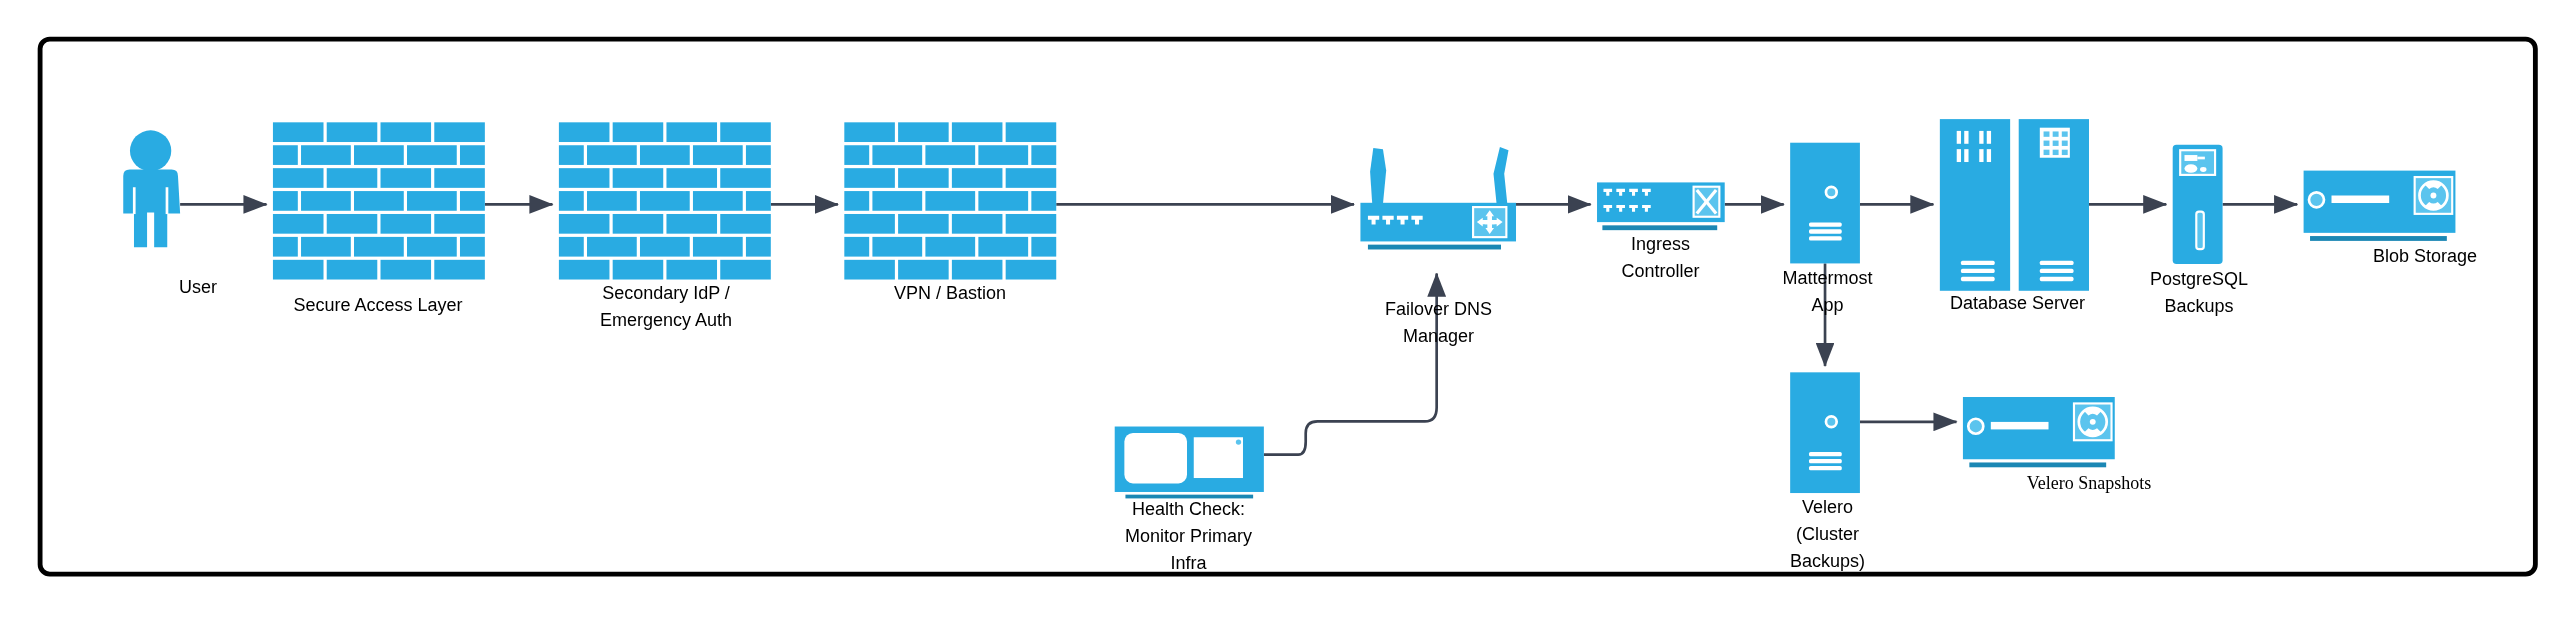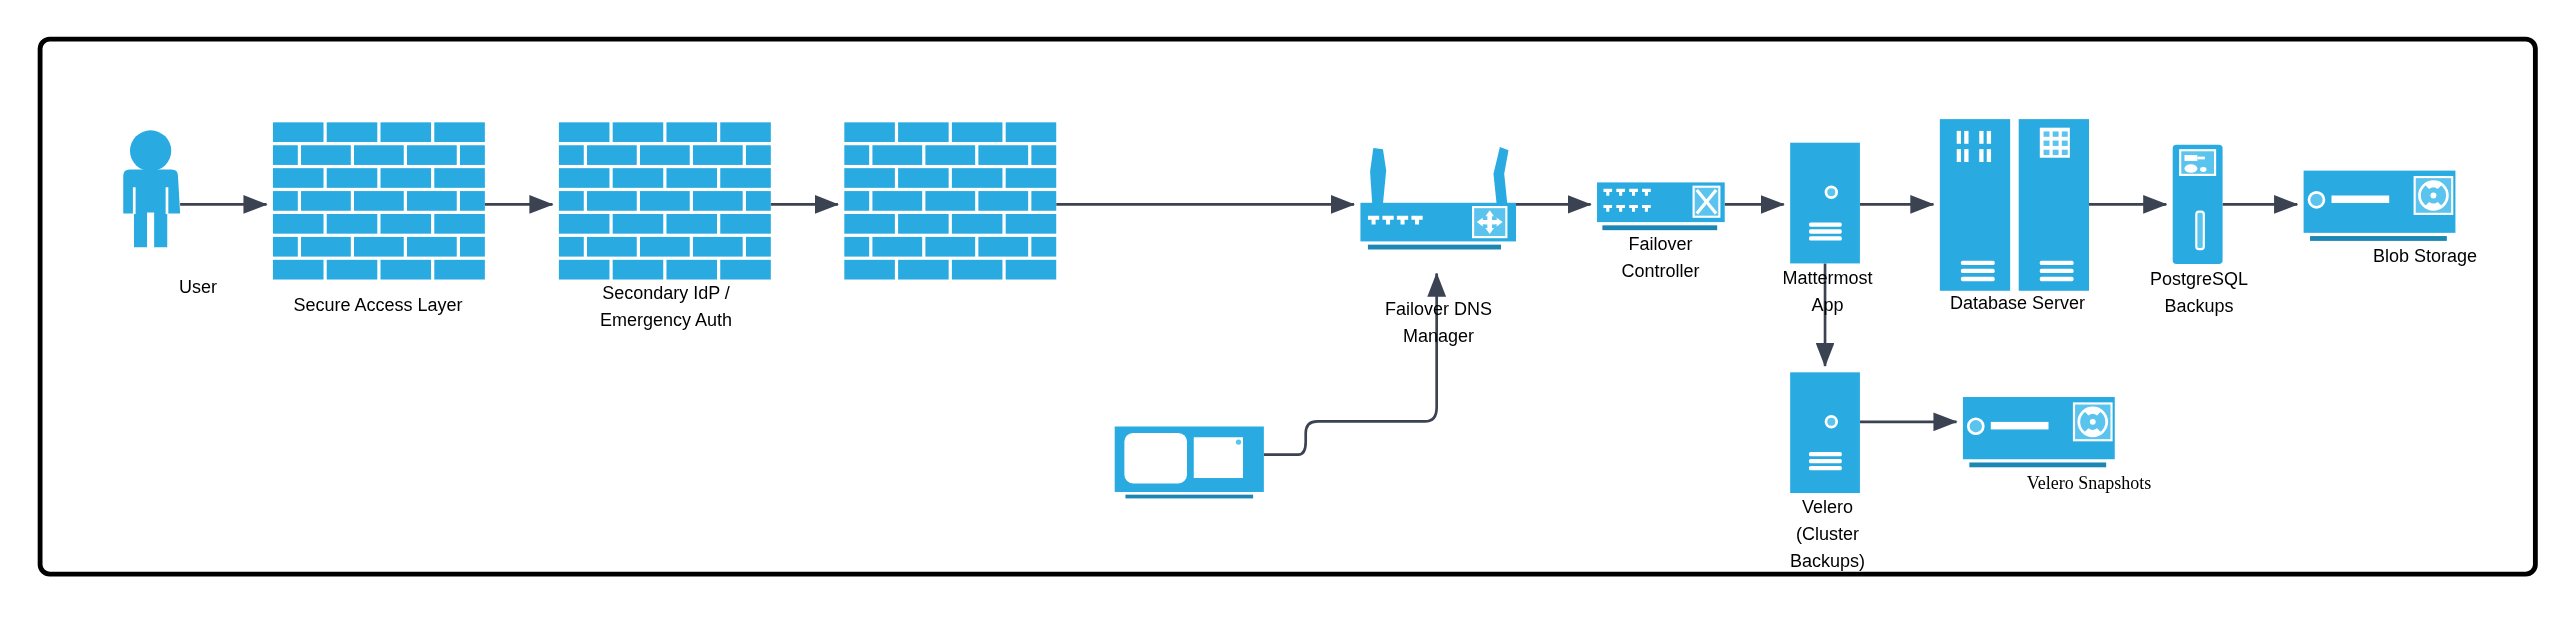--- a/index.html
+++ b/index.html
@@ -279,30 +279,34 @@
           <rect x="3670" y="862" width="255" height="9" fill="#1B87B4"></rect>
         </g>
       </g>
   </svg>
 
   <div class="layer" id="labels">
       <div class="nodelabel" style="left: 83px; top: 274px; width: 134px; text-align: right;">User</div>
       <div class="nodelabel" style="left: 236px; top: 292px; width: 284px;">Secure Access Layer</div>
       <div class="nodelabel" style="left: 513px; top: 280px; width: 306px;">Secondary IdP /
 Emergency Auth</div>
+      <div class="nodelabel" style="left: 808px; top: 280px; width: 284px;">VPN / Bastion</div>
       <div class="nodelabel" style="left: 1342px; top: 267px; width: 193px; margin-top: 29px;">Failover DNS
 Manager</div>
-      <div class="nodelabel" style="left: 1572px; top: 231px; width: 177px;">Failover
+      <div class="nodelabel" style="left: 1572px; top: 231px; width: 177px;">Ingress
 Controller</div>
       <div class="nodelabel" style="left: 1747px; top: 265px; width: 161px;">Mattermost
 App</div>
       <div class="nodelabel" style="left: 1921px; top: 290px; width: 193px;">Database Server</div>
       <div class="nodelabel" style="left: 2128px; top: 266px; width: 142px;">PostgreSQL
 Backups</div>
       <div class="nodelabel" style="left: 2284px; top: 243px; width: 193px; text-align: right;">Blob Storage</div>
+      <div class="nodelabel" style="left: 1084px; top: 496px; width: 209px;">Health Check:
+Monitor Primary
+Infra</div>
       <div class="nodelabel" style="left: 1747px; top: 494px; width: 161px;">Velero
 (Cluster
 Backups)</div>
       <div class="nodelabel" style="left: 1987px; top: 470px; width: 204px; font-family: Liberation Serif, serif;">Velero Snapshots</div>
     </div>
 
 </div>
 
 
 </body></html>

